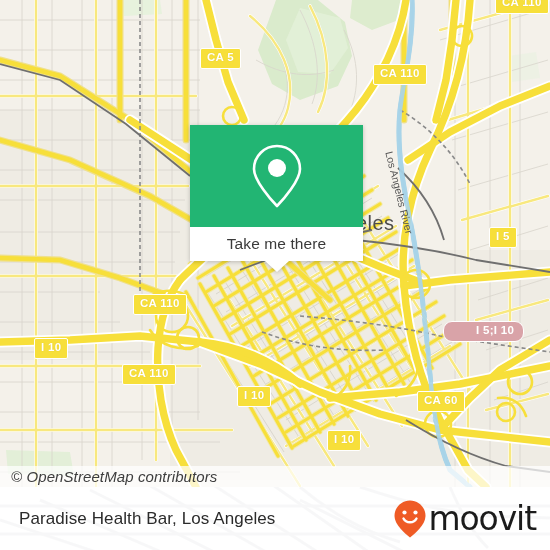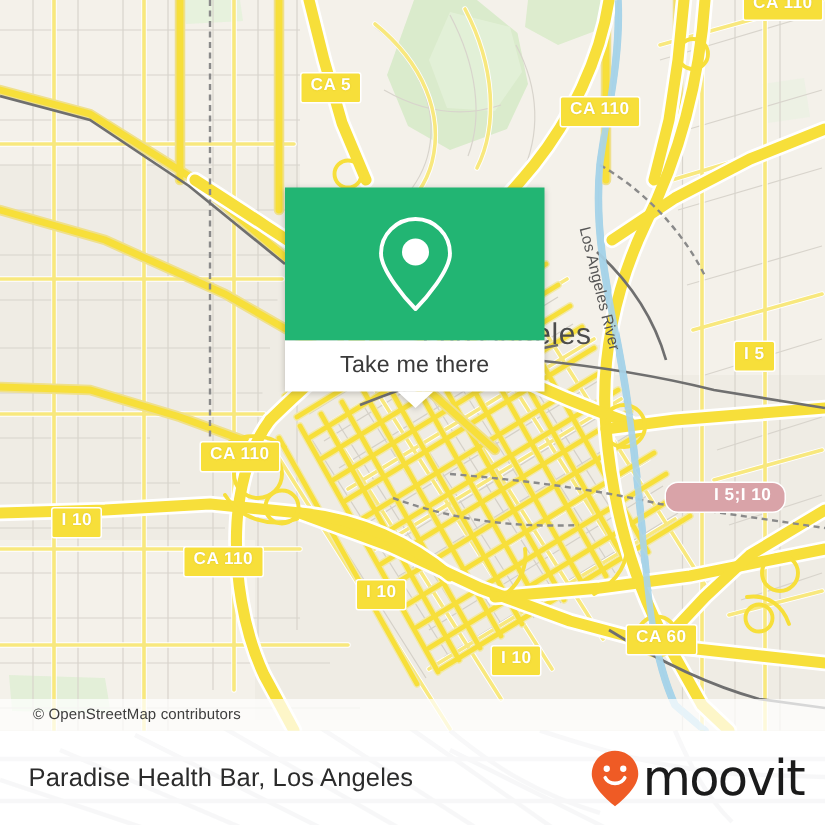--- a/index.html
+++ b/index.html
@@ -41,25 +41,26 @@
     left: 0;
     top: 466px;
     width: 550px;
     height: 21px;
     background: rgba(255,255,255,0.72);
     display: flex;
     align-items: center;
     z-index: 40;
   }
   #attribution .attr-text {
-    font-size: 10px;
+    font-size: 15px;
     color: #3d3d3d;
-    padding-left: 22px;
+    padding-left: 11px;
     letter-spacing: 0.1px;
     white-space: nowrap;
+    font-style: italic;
   }
 
   
   #callout {
     position: absolute;
     left: 190px;
     top: 125px;
     width: 173px;
     z-index: 50;
     filter: drop-shadow(0 1px 2px rgba(0,0,0,0.22));
@@ -494,21 +495,21 @@
     <div id="shield-layer">
         <div class="shield" style="left: 200px; top: 48px;">CA 5</div>
         <div class="shield" style="left: 373px; top: 64px;">CA 110</div>
         <div class="shield" style="left: 495px; top: -7px;">CA 110</div>
         <div class="shield" style="left: 489px; top: 227px; text-align: right;">I 5</div>
         <div class="shield" style="left: 133px; top: 294px;">CA 110</div>
         <div class="shield" style="left: 34px; top: 338px;">I 10</div>
         <div class="shield" style="left: 122px; top: 364px;">CA 110</div>
         <div class="shield pill" style="left: 443px; top: 321px; padding-left: 32px;">I 5;I 10</div>
         <div class="shield" style="left: 237px; top: 386px;">I 10</div>
-        <div class="shield" style="left: 417px; top: 391px; margin-top: 25px;">CA 60</div>
+        <div class="shield" style="left: 417px; top: 391px;">CA 60</div>
         <div class="shield" style="left: 327px; top: 430px;">I 10</div>
       </div>
 
     <div id="attribution">
       <span class="attr-text">© OpenStreetMap contributors</span>
     </div>
   </div>
 
   <div id="callout">
     <div id="callout-green">

